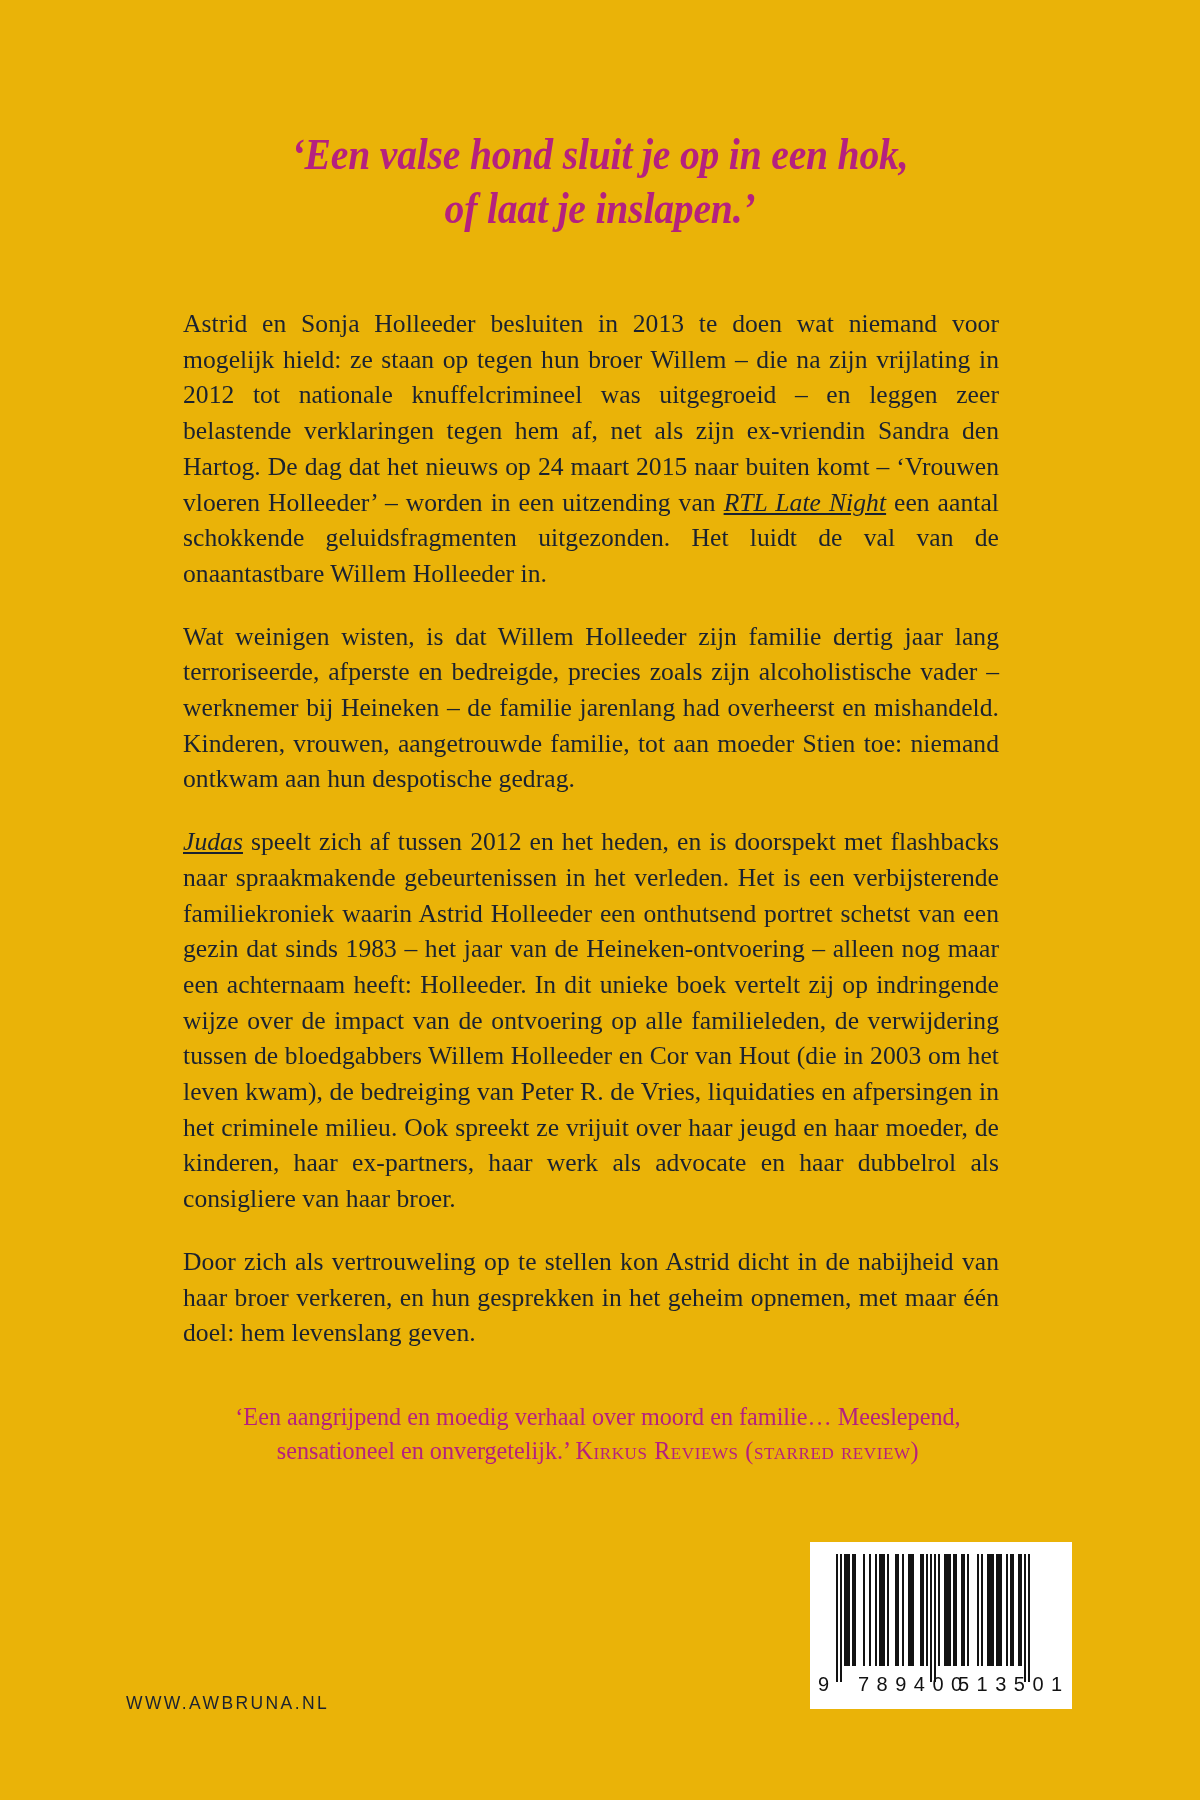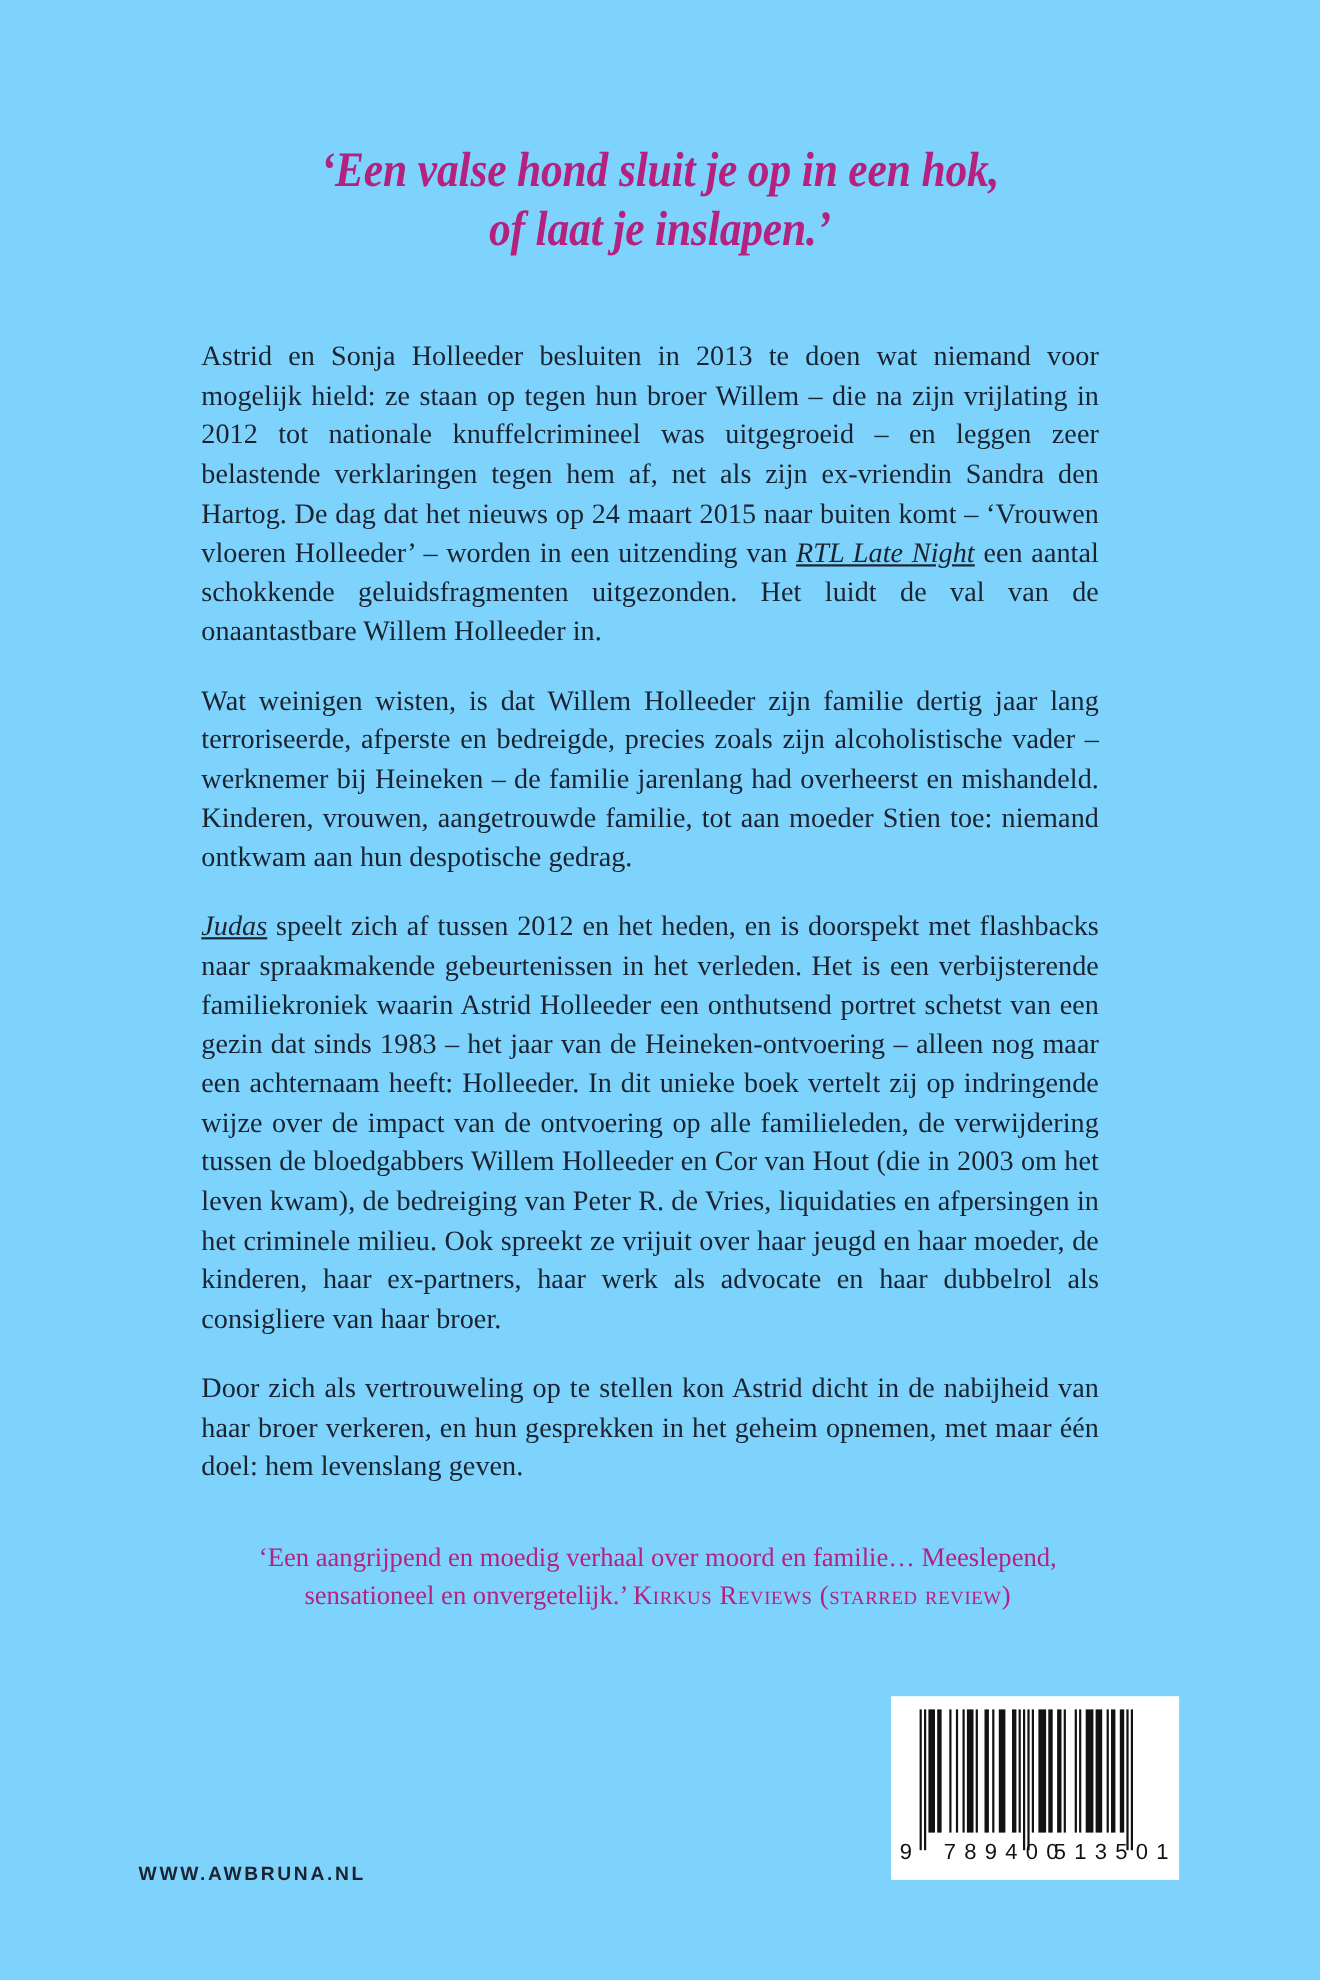--- a/index.html
+++ b/index.html
@@ -12,21 +12,21 @@
     background: #e8ecf8;
     font-family: "Liberation Serif", "DejaVu Serif", serif;
     -webkit-font-smoothing: antialiased;
     overflow: hidden;
   }
 
   .cover {
     position: relative;
     width: 1200px;
     height: 1800px;
-    background: #7dd3fc;
+    background: #eab308;
     box-sizing: border-box;
   }
 
   
   .headline {
     position: absolute;
     left: 170px;
     top: 128px;
     width: 860px;
     text-align: center;
@@ -82,21 +82,21 @@
   }
 
   
   .site-url {
     position: absolute;
     left: 126px;
     top: 1693px;
     color: #1b2230;
     font-family: "Liberation Sans", "DejaVu Sans", sans-serif;
     font-size: 17.5px;
-    font-weight: 700;
+    font-weight: 400;
     letter-spacing: 2.4px;
   }
 
   
   .barcode-block {
     position: absolute;
     left: 810px;
     top: 1542px;
     width: 262px;
     height: 167px;

